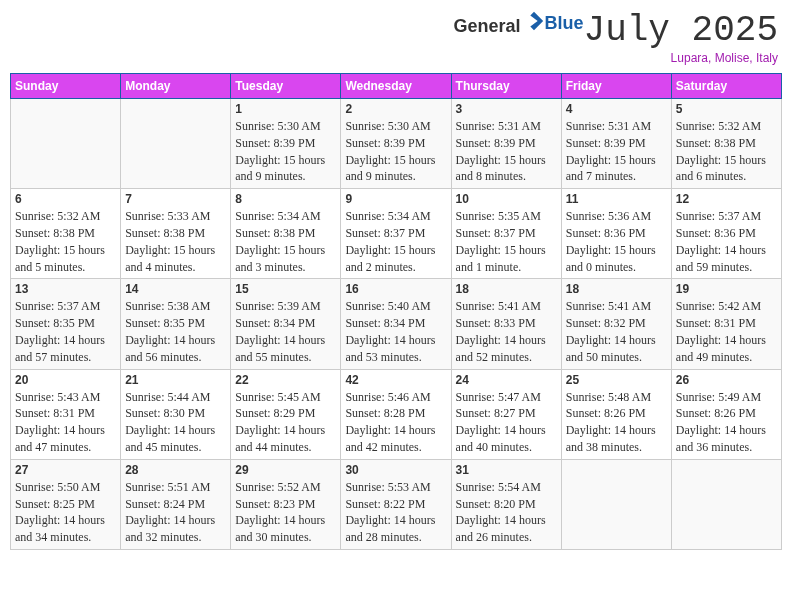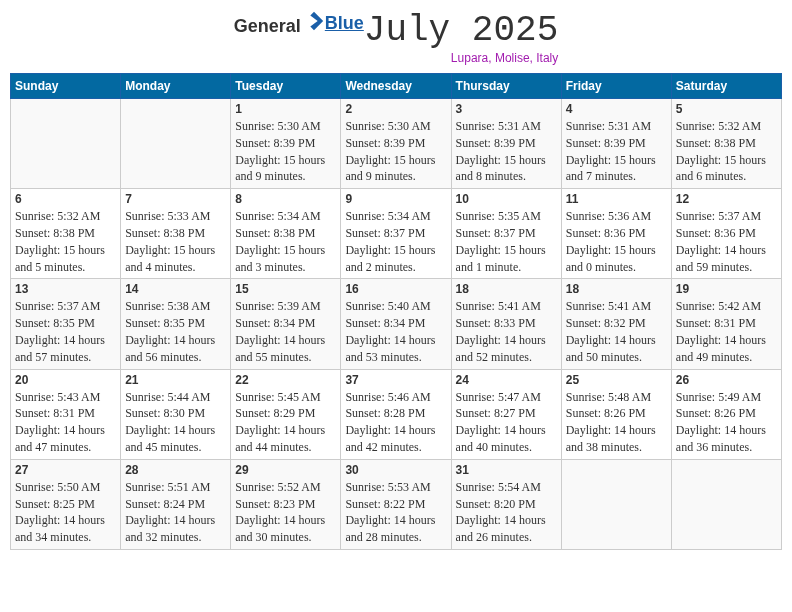--- a/index.html
+++ b/index.html
@@ -5,39 +5,38 @@
     * { box-sizing: border-box; margin: 0; padding: 0; }
     body {
       font-family: Arial, sans-serif;
       background: #fff;
       width: 792px;
       min-height: 612px;
       padding: 10px;
     }
     .header-area {
       display: flex;
-      justify-content: center;
+      justify-content: flex-end;
       align-items: flex-start;
       margin-bottom: 8px;
       padding: 0 4px;
     }
     .logo {
       display: flex;
       align-items: center;
     }
     .logo-text-general {
       font-size: 18px;
       font-weight: bold;
       color: #333;
     }
     .logo-text-blue {
       font-size: 18px;
       font-weight: bold;
       color: #1a5fa8;
-      text-decoration: underline;
     }
     .logo-icon {
       width: 22px;
       height: 22px;
       margin-left: 2px;
     }
     .title-area {
       text-align: right;
     }
     .month-year {
@@ -49,21 +48,21 @@
     .location {
       font-size: 12px;
       color: #a21caf;
     }
     table {
       width: 100%;
       border-collapse: collapse;
       table-layout: fixed;
     }
     thead th {
-      background-color: #0369a1;
+      background-color: #d946ef;
       color: #fff;
       font-size: 12px;
       font-weight: bold;
       padding: 5px 4px;
       text-align: left;
       border: 1px solid #1a5fa8;
     }
     td {
       border: 1px solid #ccc;
       vertical-align: top;
@@ -215,21 +214,21 @@
         </td>
         <td>
           <span class="day-num">21</span>
           <div class="day-info">Sunrise: 5:44 AM<br>Sunset: 8:30 PM<br>Daylight: 14 hours and 45 minutes.</div>
         </td>
         <td>
           <span class="day-num">22</span>
           <div class="day-info">Sunrise: 5:45 AM<br>Sunset: 8:29 PM<br>Daylight: 14 hours and 44 minutes.</div>
         </td>
         <td>
-          <span class="day-num">37</span>
+          <span class="day-num">42</span>
           <div class="day-info">Sunrise: 5:46 AM<br>Sunset: 8:28 PM<br>Daylight: 14 hours and 42 minutes.</div>
         </td>
         <td>
           <span class="day-num">24</span>
           <div class="day-info">Sunrise: 5:47 AM<br>Sunset: 8:27 PM<br>Daylight: 14 hours and 40 minutes.</div>
         </td>
         <td>
           <span class="day-num">25</span>
           <div class="day-info">Sunrise: 5:48 AM<br>Sunset: 8:26 PM<br>Daylight: 14 hours and 38 minutes.</div>
         </td>

